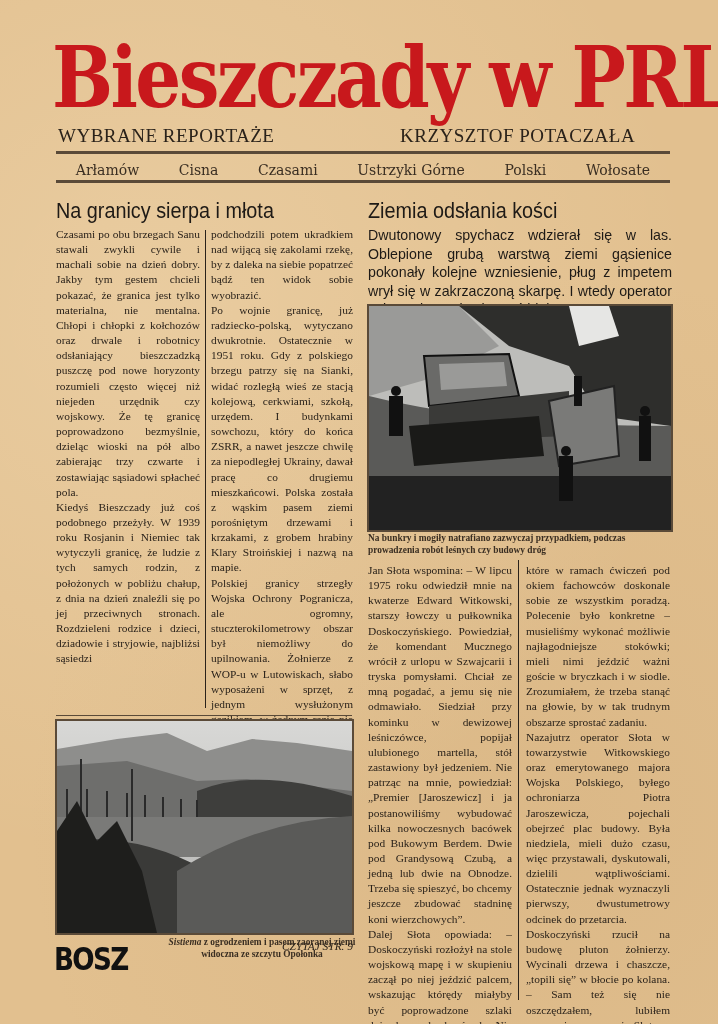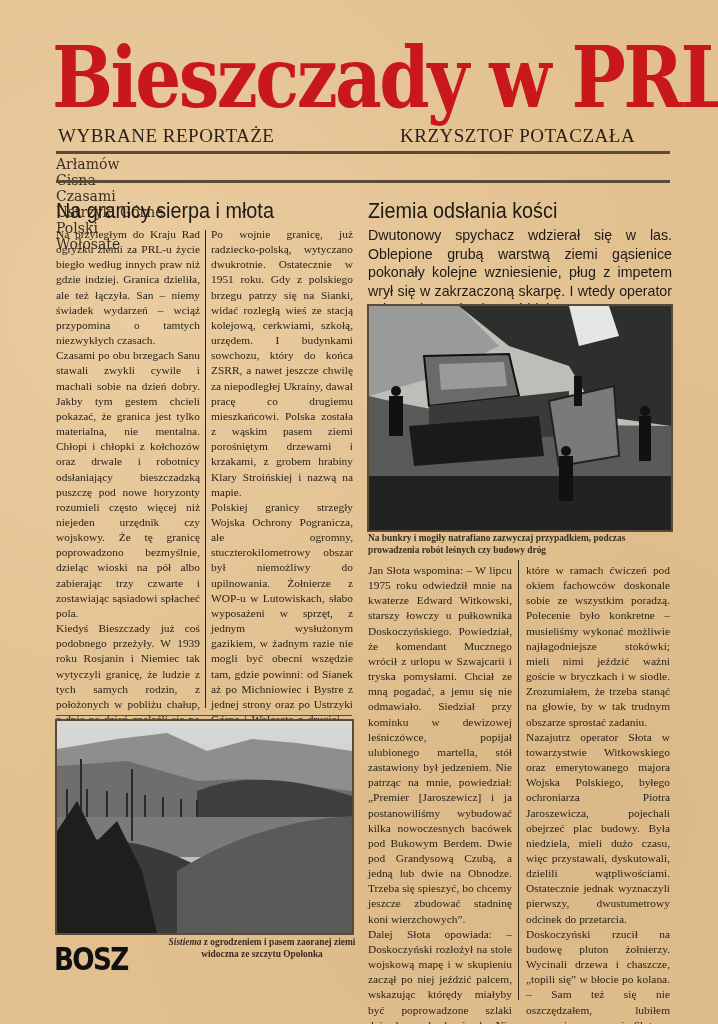--- a/index.html
+++ b/index.html
@@ -26,22 +26,22 @@
   }
   .subtitle {
     top: 125px; font-family: "Liberation Serif", serif;
     font-size: 19px; letter-spacing: 0.5px; color: #2a221a;
     white-space: nowrap;
   }
   .rule { left: 56px; width: 614px; height: 3px; background: #5a4a38; }
   .rule.thin { height: 1px; }
   #places {
     left: 56px; top: 156px; width: 614px; height: 22px;
-    display: flex; justify-content: space-around; align-items: flex-start;
-    font-family: "DejaVu Serif", serif; font-size: 14px; color: #3a2e22; flex-direction: column;
+    display: flex; justify-content: space-around; align-items: flex-end;
+    font-family: "DejaVu Serif", serif; font-size: 14px; color: #3a2e22;
   }
   .headline {
     font-family: "Liberation Sans", sans-serif; font-size: 22px;
     color: #1e1a16; transform: scaleX(0.9); transform-origin: left top;
     white-space: nowrap;
   }
   .col {
     font-family: "Liberation Serif", serif; font-size: 11.4px; line-height: 15.15px;
     text-align: justify; color: #2a221a;
   }
@@ -78,26 +78,26 @@
   <span>Czasami</span>
   <span>Ustrzyki Górne</span>
   <span>Polski</span>
   <span>Wołosate</span>
 </div>
 <div class="abs rule" style="top:180px;"></div>
 
 <div class="abs headline" style="left:56px; top:198px;">Na granicy sierpa i młota</div>
 
 <div class="abs col" style="left:56px; top:227px; width:144px;">
-  <p>Na przyległym do Kraju Rad ogryzku ziemi za PRL-u życie biegło według innych praw niż gdzie indziej. Granica dzieliła, ale też łączyła. San – niemy świadek wydarzeń – wciąż przypomina o tamtych niezwykłych czasach.</p>
   <p>Czasami po obu brzegach Sanu stawali zwykli cywile i machali sobie na dzień dobry. Jakby tym gestem chcieli pokazać, że granica jest tylko materialna, nie mentalna. Chłopi i chłopki z kołchozów oraz drwale i robotnicy odsłaniający bieszczadzką puszczę pod nowe horyzonty rozumieli często więcej niż niejeden urzędnik czy wojskowy. Że tę granicę poprowadzono bezmyślnie, dzieląc wioski na pół albo zabierając trzy czwarte i zostawiając sąsiadowi spłacheć pola.</p>
   <p>Kiedyś Bieszczady już coś podobnego przeżyły. W 1939 roku Rosjanin i Niemiec tak wytyczyli granicę, że ludzie z tych samych rodzin, z położonych w pobliżu chałup, z dnia na dzień znaleźli się po jej przeciwnych stronach. Rozdzieleni rodzice i dzieci, dziadowie i stryjowie, najbliżsi sąsiedzi</p>
 </div>
 <div class="abs vline" style="left:205px; top:230px; height:478px;"></div>
 <div class="abs col" style="left:211px; top:227px; width:142px;">
+  <p>podchodzili potem ukradkiem nad wijącą się zakolami rzekę, by z daleka na siebie popatrzeć bądź ten widok sobie wyobrazić.</p>
   <p>Po wojnie granicę, już radziecko-polską, wytyczano dwukrotnie. Ostatecznie w 1951 roku. Gdy z polskiego brzegu patrzy się na Sianki, widać rozległą wieś ze stacją kolejową, cerkwiami, szkołą, urzędem. I budynkami sowchozu, który do końca ZSRR, a nawet jeszcze chwilę za niepodległej Ukrainy, dawał pracę co drugiemu mieszkańcowi. Polska została z wąskim pasem ziemi porośniętym drzewami i krzakami, z grobem hrabiny Klary Stroińskiej i nazwą na mapie.</p>
   <p>Polskiej granicy strzegły Wojska Ochrony Pogranicza, ale ogromny, stuczterokilometrowy obszar był niemożliwy do upilnowania. Żołnierze z WOP-u w Lutowiskach, słabo wyposażeni w sprzęt, z jednym wysłużonym gazikiem, w żadnym razie nie mogli być obecni wszędzie tam, gdzie powinni: od Sianek aż po Michniowiec i Bystre z jednej strony oraz po Ustrzyki Górne i Wołosate z drugiej. – Do bieszczadzkiego worka, jak nazwano przyklejony do ZSRR polski teren z Bukowcem, Beniową, Sokolikami, długo nie było utwardzonej drogi – wspomina mjr Michał Skrzypek z ówczesnej strażnicy w Lutowiskach.</p>
   <p style="text-align:right;"><span class="read-more">CZYTAJ STR. 9</span></p>
 </div>
 
 <div class="abs rule thin" style="left:56px; width:296px; top:715px;"></div>
 
 <div class="abs photo" style="left:55px; top:719px; width:295px; height:212px;">
   <svg width="295" height="212" viewBox="0 0 295 212">
     <defs>

